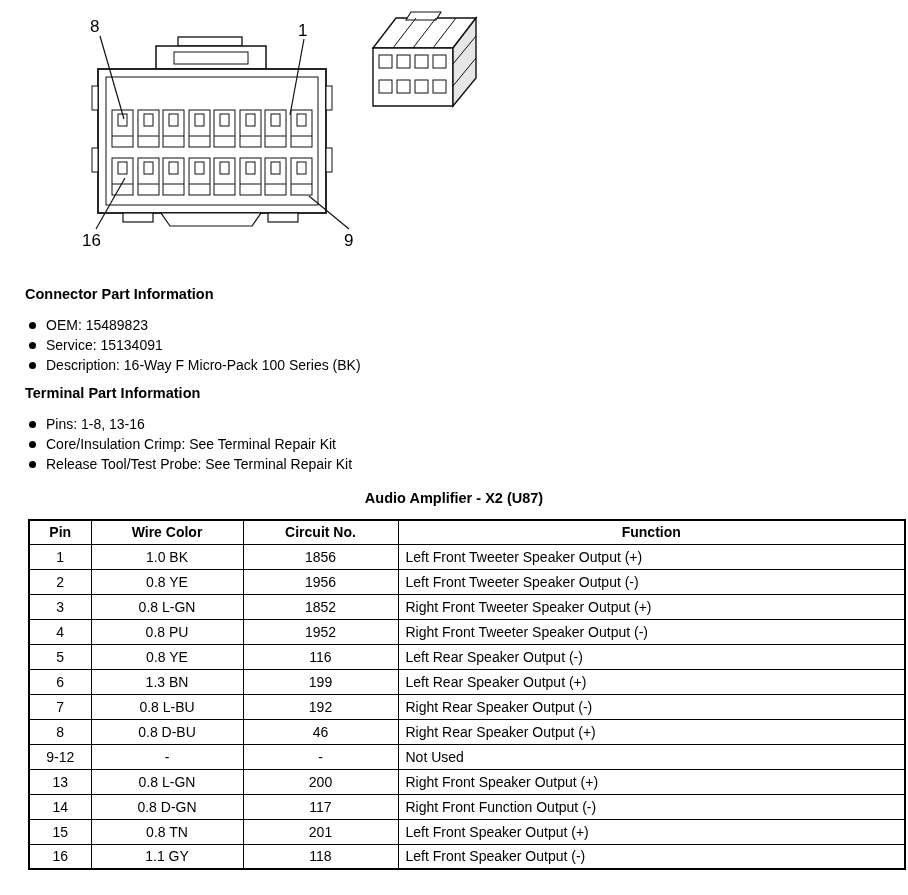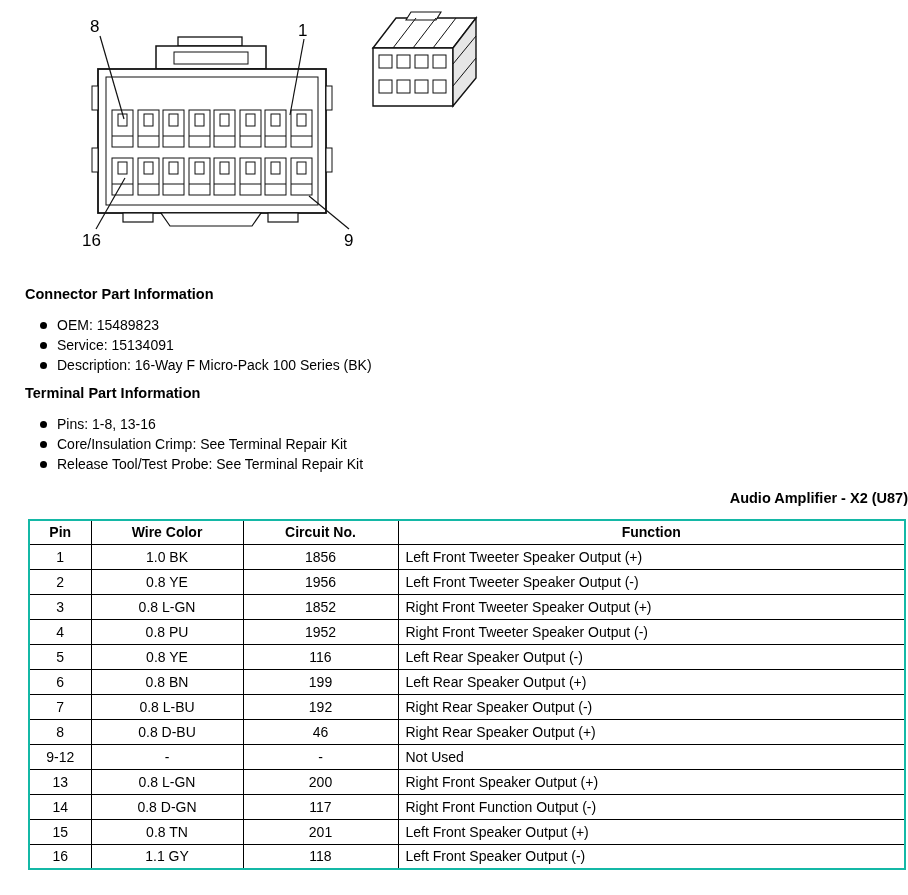--- a/index.html
+++ b/index.html
@@ -13,39 +13,39 @@
   .page { position: relative; width: 908px; height: 895px; overflow: hidden; }
 
   .diagram-wrap { margin: 8px 0 0 28px; height: 252px; }
 
   .section-heading {
     font-size: 14.5px; font-weight: bold;
     margin: 0 0 0 25px; padding-top: 26px;
   }
   .section-heading.second { padding-top: 10px; }
 
-  ul.bullet-list { list-style: none; margin: 13px 0 0 0; padding: 0 0 0 40px; }
+  ul.bullet-list { list-style: none; margin: 13px 0 0 0; padding: 0 0 0 29px; }
   ul.bullet-list li {
     position: relative; padding-left: 17px;
     font-size: 14px; line-height: 20px;
   }
   ul.bullet-list li::before {
     content: ""; position: absolute; left: 0; top: 7px;
     width: 7px; height: 7px; border-radius: 50%; background: #000;
   }
 
   .table-title {
-    text-align: right; font-weight: bold; font-size: 14.5px;
+    text-align: center; font-weight: bold; font-size: 14.5px;
     margin: 16px 0 0 0;
   }
 
   table.pinout {
     border-collapse: collapse; table-layout: fixed;
     margin: 13px 0 0 28px; width: 878px;
-    border: 2px solid #14b8a6;
+    border: 2px solid #000000;
   }
   table.pinout th, table.pinout td {
     border: 1px solid #000;
     font-size: 14px;
     padding: 2px 6px;
     height: 25px;
     text-align: center;
     white-space: nowrap;
     overflow: hidden;
   }
@@ -262,21 +262,21 @@
         <td class="fn">Right Front Tweeter Speaker Output (-)</td>
       </tr>
       <tr>
         <td>5</td>
         <td>0.8 YE</td>
         <td>116</td>
         <td class="fn">Left Rear Speaker Output (-)</td>
       </tr>
       <tr>
         <td>6</td>
-        <td>0.8 BN</td>
+        <td>1.3 BN</td>
         <td>199</td>
         <td class="fn">Left Rear Speaker Output (+)</td>
       </tr>
       <tr>
         <td>7</td>
         <td>0.8 L-BU</td>
         <td>192</td>
         <td class="fn">Right Rear Speaker Output (-)</td>
       </tr>
       <tr>

